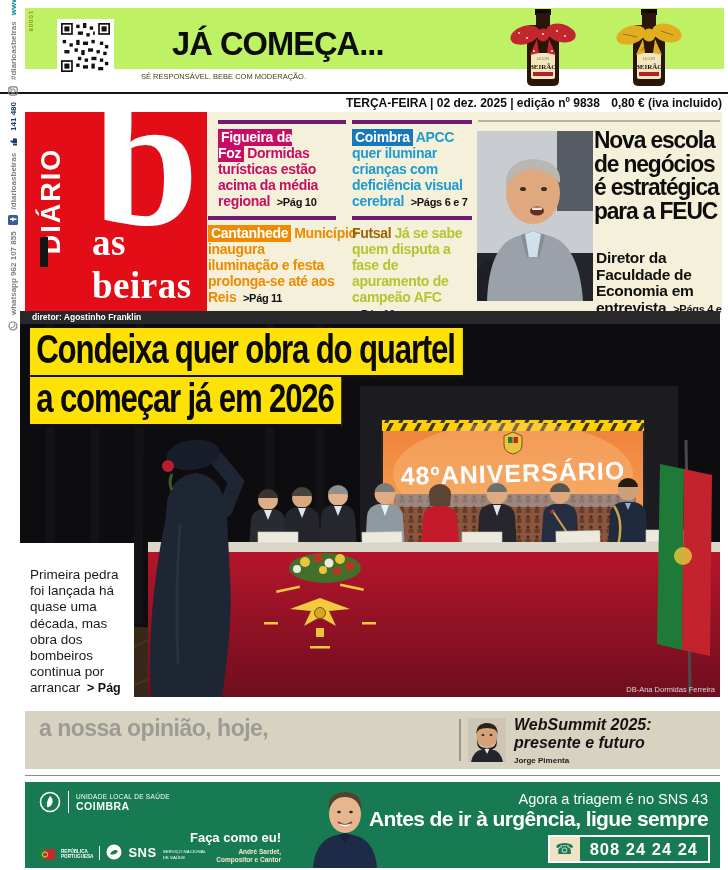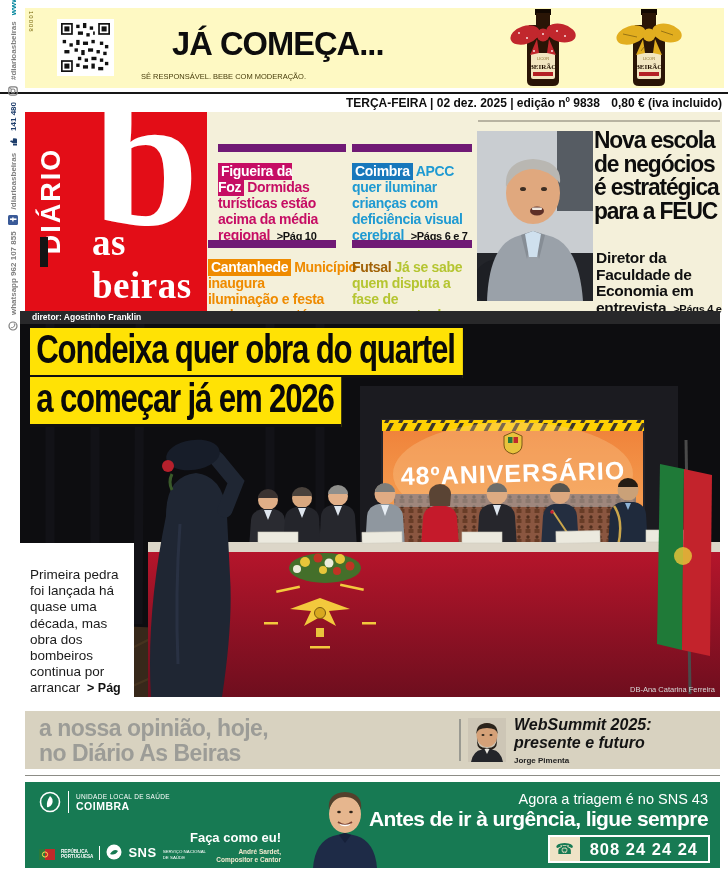--- a/index.html
+++ b/index.html
@@ -1,21 +1,21 @@
 <!DOCTYPE html>
 <html><head>
 <meta charset="utf-8">
 <style>
   html,body{margin:0;padding:0;background:#fff;}
   .page{position:relative;width:728px;height:870px;background:#fff;overflow:hidden;
         font-family:"Liberation Sans",sans-serif;}
   .page *{box-sizing:border-box;}
 
   
-  .top-ad{position:absolute;left:25px;top:8px;width:699px;height:80px;background:#fef9c3;}
+  .top-ad{position:absolute;left:25px;top:8px;width:699px;height:61px;background:#bef264;}
   .ad-code{position:absolute;left:3px;top:3px;writing-mode:vertical-rl;font-size:6px;
            color:#7a6a10;letter-spacing:1px;}
   .qr{position:absolute;left:32px;top:11px;width:57px;height:57px;background:#fff;padding:4px;}
   .qr svg{width:100%;height:100%;display:block;}
   .ad-headline{position:absolute;left:104px;top:16px;width:310px;text-align:center;
                font-size:34px;font-weight:bold;letter-spacing:-1px;color:#0d0d0d;
                transform:scaleX(.96);transform-origin:left;}
   .ad-disclaimer{position:absolute;left:116px;top:64px;font-size:7.5px;color:#463c0a;}
   .bottle{position:absolute;top:1px;width:92px;height:78px;}
   .bottle-a{left:472px;} .bottle-b{left:578px;}
@@ -39,22 +39,22 @@
   .diario{position:absolute;left:8px;top:14px;width:36px;height:150px;}
   .diario span{position:absolute;left:50%;top:50%;transform:translate(-50%,-50%) rotate(-90deg);
                font-size:27px;font-weight:bold;letter-spacing:2px;color:#fff;white-space:nowrap;}
   .big-b{position:absolute;right:8px;top:-46px;font-family:"Liberation Serif",serif;
          font-weight:bold;font-size:190px;line-height:1;color:#fff;}
   .black-tick{position:absolute;left:15px;bottom:44px;width:8px;height:30px;background:#141414;}
   .as-beiras{position:absolute;left:27px;bottom:4px;font-family:"Liberation Serif",serif;
              font-weight:bold;font-size:37px;color:#fff;letter-spacing:.5px;margin-left:40px;}
 
   
-  .teaser{position:absolute;border-top:8px solid #701a75;padding-top:11px;
-          font-size:14px;font-weight:bold;line-height:1.15;letter-spacing:-.3px;margin-top:24px;}
+  .teaser{position:absolute;border-top:4px solid #701a75;padding-top:5px;
+          font-size:14px;font-weight:bold;line-height:1.15;letter-spacing:-.3px;}
   .tz1{left:218px;top:120px;width:128px;}
   .tz2{left:352px;top:120px;width:120px;}
   .tz3{left:208px;top:216px;width:128px;}
   .tz4{left:352px;top:216px;width:120px;}
   .tag{color:#fff;padding:0 3px 1px 3px;margin-right:3px;}
   .t1{background:#c60d64;} .c1{color:#c60d64;}
   .t2{background:#1878bc;} .c2{color:#1f9ad2;}
   .t3{background:#ef8b00;} .c3{color:#ef8b00;}
   .t4{background:none;color:#a16207;padding:0;} .c4{color:#b5c531;}
   .pg{color:#111;font-size:11px;font-weight:bold;margin-left:3px;}
@@ -474,27 +474,26 @@
       </g>
     </svg>
 
     <div class="hl hl1">Condeixa quer obra do quartel</div>
     <div class="hl hl2">a começar já em 2026</div>
 
     <div class="standfirst">
       <span>Primeira pedra foi lançada há quase uma década, mas obra dos bombeiros continua por arrancar</span>
       <b class="pg">&gt; Pág 3</b>
     </div>
-    <div class="credit">DB-Ana Catarina Ferreira</div>
+    <div class="credit">DB-Ana Dormidas Ferreira</div>
   </div>
 
   <div class="opinion">
     <div class="op-left">
       <div>a nossa opinião, hoje,</div>
-      <div>no Diário As Beiras</div>
     </div>
     <div class="op-div"></div>
     <div class="op-photo">
       <svg viewBox="0 0 38 44">
         <rect width="38" height="44" fill="#cdc6b6"></rect>
         <ellipse cx="19" cy="17" rx="10.5" ry="12" fill="#d5a178"></ellipse>
         <path d="M8.5,16 Q8,5.5 19,5 Q30,5.5 29.5,16 Q29,10 19,10 Q9,10 8.5,16 Z" fill="#2b241c"></path>
         <path d="M9,20 Q9,30 19,30 Q29,30 29,20 L29,24 Q29,32.5 19,32.5 Q9,32.5 9,24 Z" fill="#261f18"></path>
         <ellipse cx="15" cy="17" rx="1.5" ry="1" fill="#2b241c"></ellipse>
           <ellipse cx="23" cy="17" rx="1.5" ry="1" fill="#2b241c"></ellipse>

